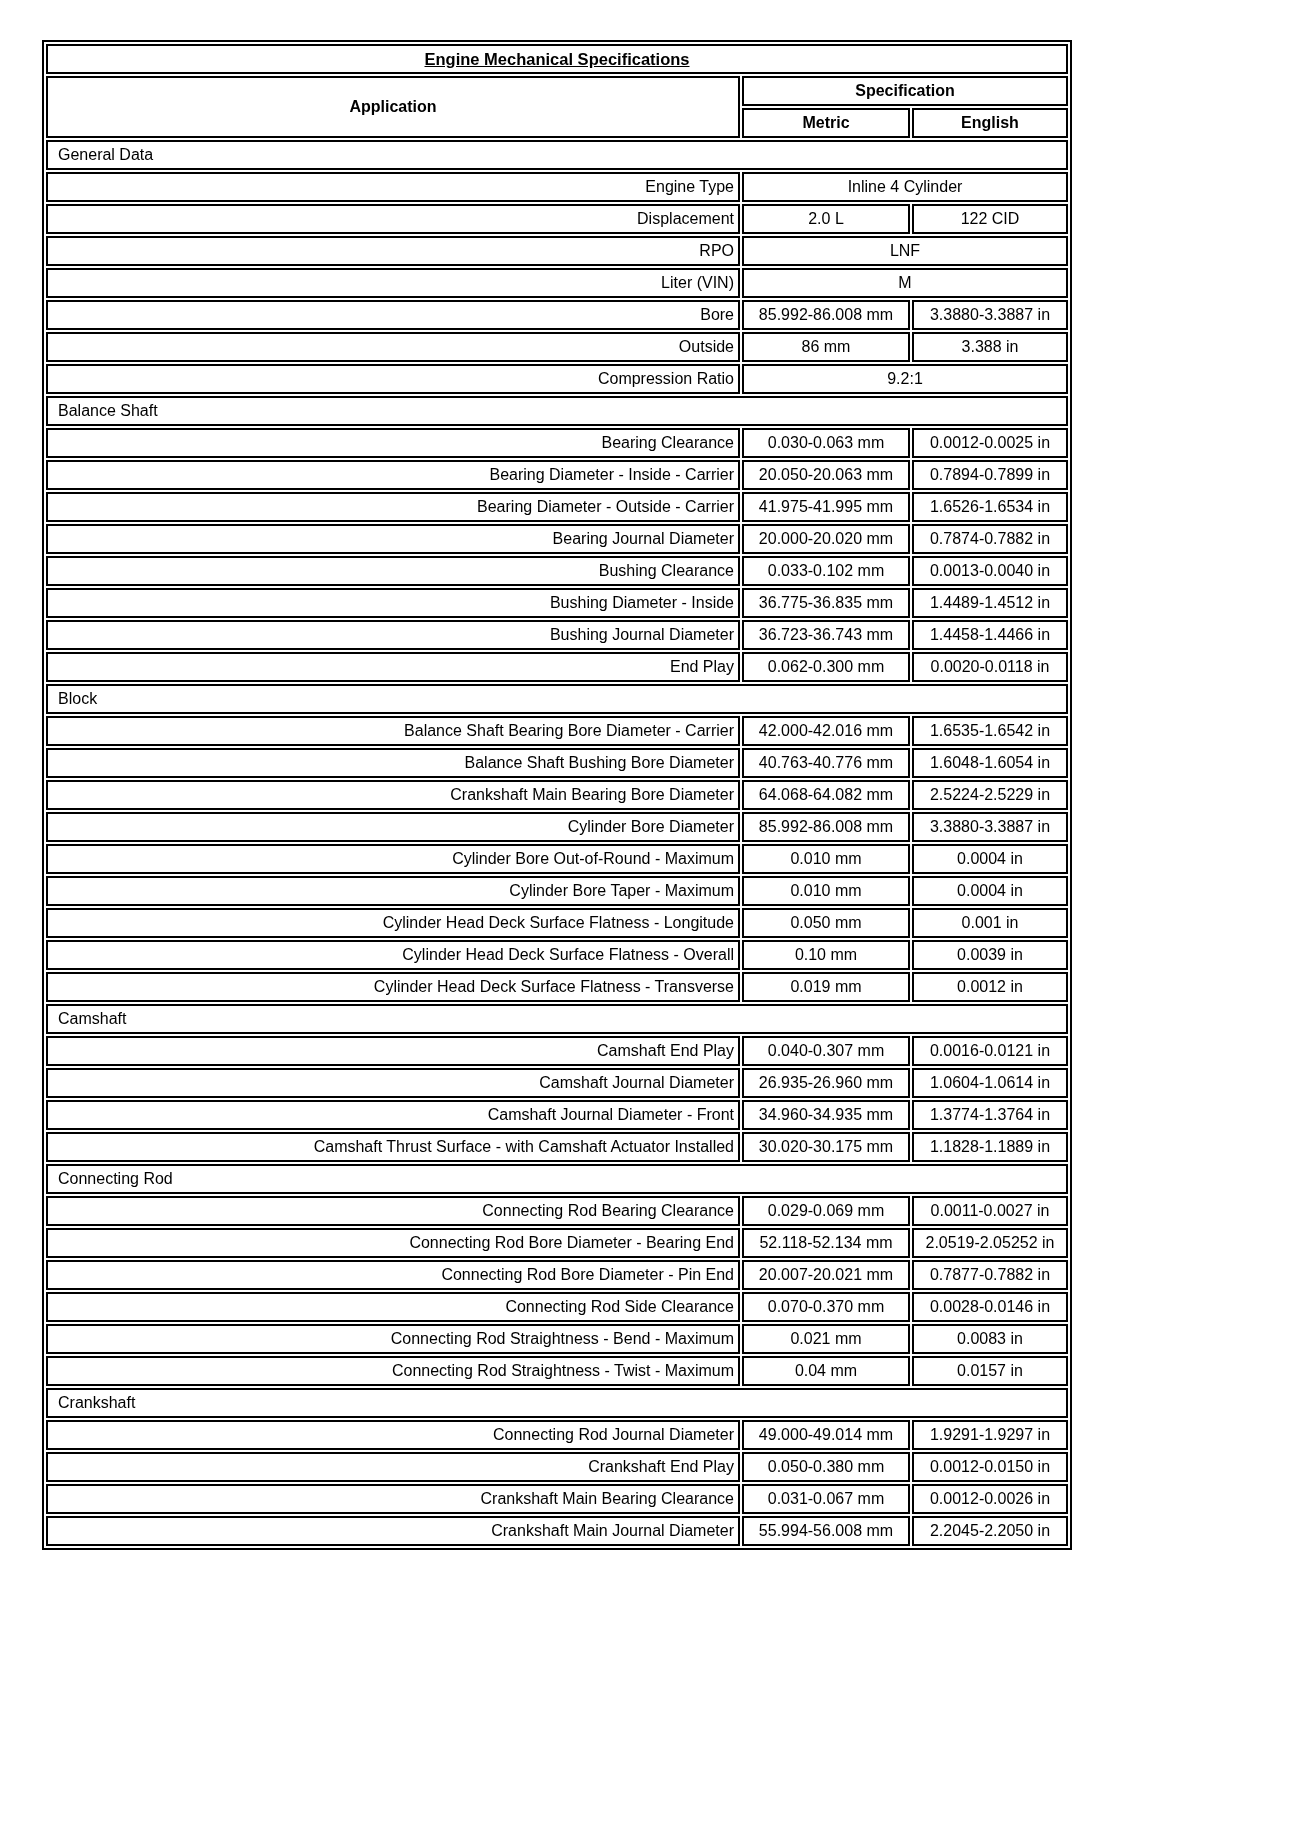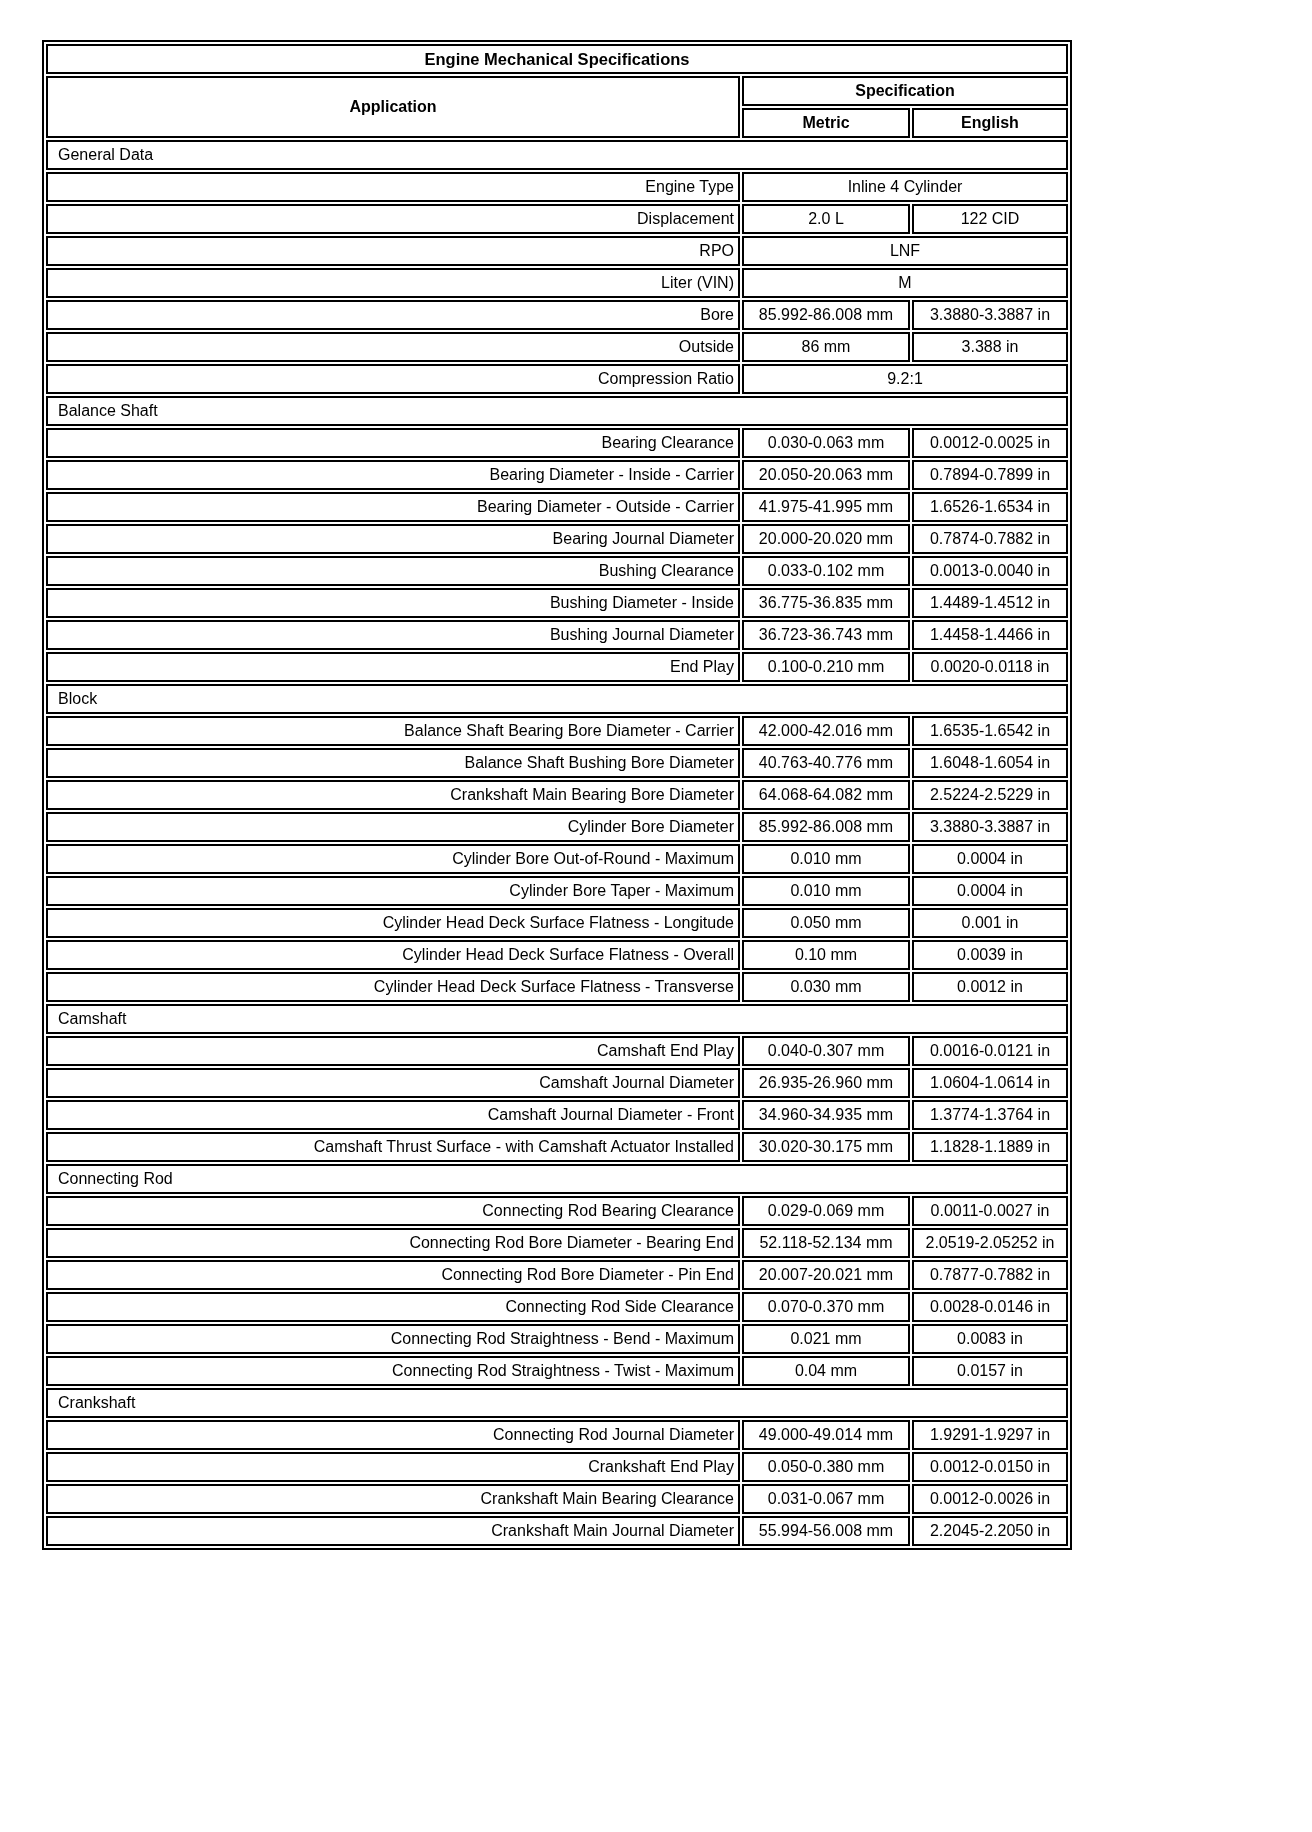--- a/index.html
+++ b/index.html
@@ -30,20 +30,21 @@
     height: 30px;
     overflow: hidden;
     white-space: nowrap;
     vertical-align: middle;
     background: #ffffff;
   }
   td.title-cell {
     font-weight: bold;
     text-align: center;
     font-size: 16.5px;
+    text-decoration: underline;
   }
   td.hdr-cell {
     font-weight: bold;
     text-align: center;
     margin-top: 6px;
   }
   td.section-cell {
     text-align: left;
     padding-left: 10px;
   }
@@ -146,21 +147,21 @@
           <td class="val-cell">36.775-36.835 mm</td>
           <td class="val-cell">1.4489-1.4512 in</td>
         </tr>
         <tr>
           <td class="app-cell">Bushing Journal Diameter</td>
           <td class="val-cell">36.723-36.743 mm</td>
           <td class="val-cell">1.4458-1.4466 in</td>
         </tr>
         <tr>
           <td class="app-cell">End Play</td>
-          <td class="val-cell">0.100-0.210 mm</td>
+          <td class="val-cell">0.062-0.300 mm</td>
           <td class="val-cell">0.0020-0.0118 in</td>
         </tr>
         <tr>
           <td class="section-cell" colspan="3">Block</td>
         </tr>
         <tr>
           <td class="app-cell">Balance Shaft Bearing Bore Diameter - Carrier</td>
           <td class="val-cell">42.000-42.016 mm</td>
           <td class="val-cell">1.6535-1.6542 in</td>
         </tr>
@@ -194,21 +195,21 @@
           <td class="val-cell">0.050 mm</td>
           <td class="val-cell">0.001 in</td>
         </tr>
         <tr>
           <td class="app-cell">Cylinder Head Deck Surface Flatness - Overall</td>
           <td class="val-cell">0.10 mm</td>
           <td class="val-cell">0.0039 in</td>
         </tr>
         <tr>
           <td class="app-cell">Cylinder Head Deck Surface Flatness - Transverse</td>
-          <td class="val-cell">0.030 mm</td>
+          <td class="val-cell">0.019 mm</td>
           <td class="val-cell">0.0012 in</td>
         </tr>
         <tr>
           <td class="section-cell" colspan="3">Camshaft</td>
         </tr>
         <tr>
           <td class="app-cell">Camshaft End Play</td>
           <td class="val-cell">0.040-0.307 mm</td>
           <td class="val-cell">0.0016-0.0121 in</td>
         </tr>

